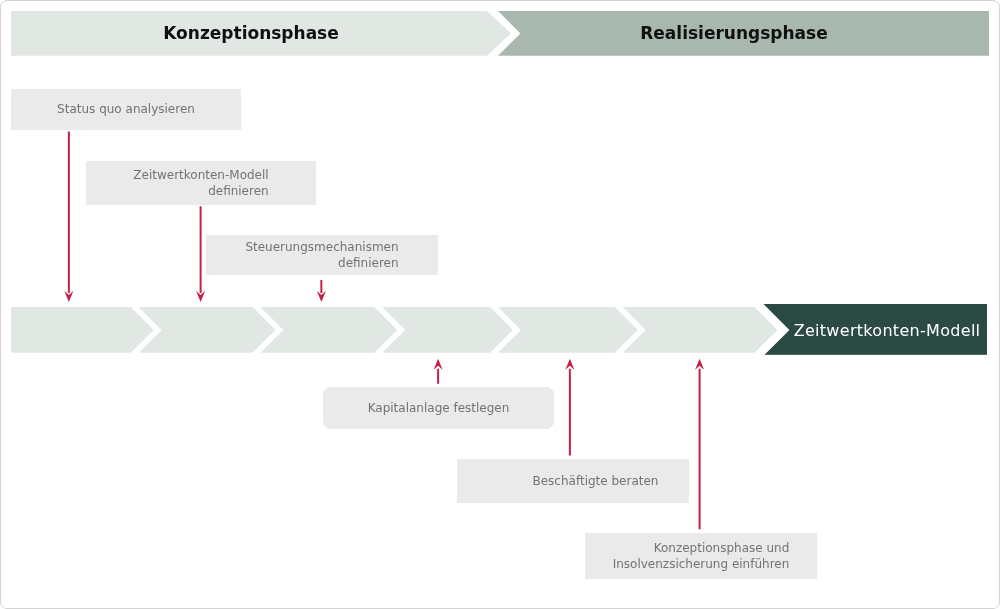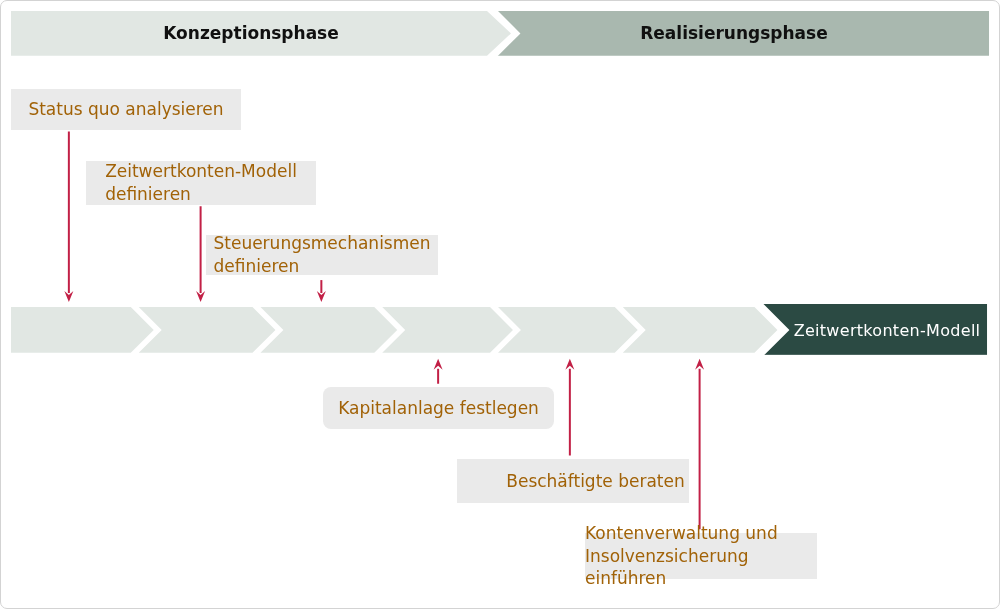--- a/index.html
+++ b/index.html
@@ -31,33 +31,33 @@
   .result-shape      { fill: var(--result-bg, #2b4a43); }
   .arrow-line        { stroke: var(--arrow, #c22046); stroke-width: 2; }
   .arrow-head        { fill: var(--arrow, #c22046); }
 
   
   .label {
     position: absolute;
     display: flex;
     align-items: center;
     justify-content: center;
-    text-align: left;
+    text-align: right;
     line-height: 1.35;
   }
   .phase-label {
     font-weight: bold;
     font-size: 17px;
     color: #101010;
   }
   .task-box {
     background: var(--task-bg, #eaeaea);
-    font-size: 17px;
+    font-size: 12px;
     white-space: pre-line;
-    color: #a16207;
+    color: #737373;
   }
   .result-label {
     color: var(--result-text, #ffffff);
     font-size: 16px;
     letter-spacing: 0.3px;
     padding-left: 26px;
   }
 </style>
 </head>
 <body>
@@ -111,18 +111,18 @@
   <div class="label phase-label" style="left:488px; top:10px; width:490px; height:45px;">Realisierungsphase</div>
 
   <div class="label task-box" style="left:10px; top:88px; width:230px; height:41px;">Status quo analysieren</div>
   <div class="label task-box" style="left:85px; top:160px; width:230px; height:44px;">Zeitwertkonten-Modell
 definieren</div>
   <div class="label task-box" style="left:205px; top:234px; width:232px; height:40px;">Steuerungsmechanismen
 definieren</div>
 
   <div class="label task-box" style="left:322px; top:386px; width:231px; height:42px;border-radius:8px;">Kapitalanlage festlegen</div>
   <div class="label task-box" style="left:456px; top:458px; width:232px; height:44px;padding-left:45px;">Beschäftigte beraten</div>
-  <div class="label task-box" style="left:584px; top:532px; width:232px; height:46px;">Kontenverwaltung und
+  <div class="label task-box" style="left:584px; top:532px; width:232px; height:46px;">Konzeptionsphase und
 Insolvenzsicherung einführen</div>
 
   <div class="label result-label" style="left:758px; top:304px; width:230px; height:51px;">Zeitwertkonten-Modell</div>
 
 </div>
 
 </body></html>

